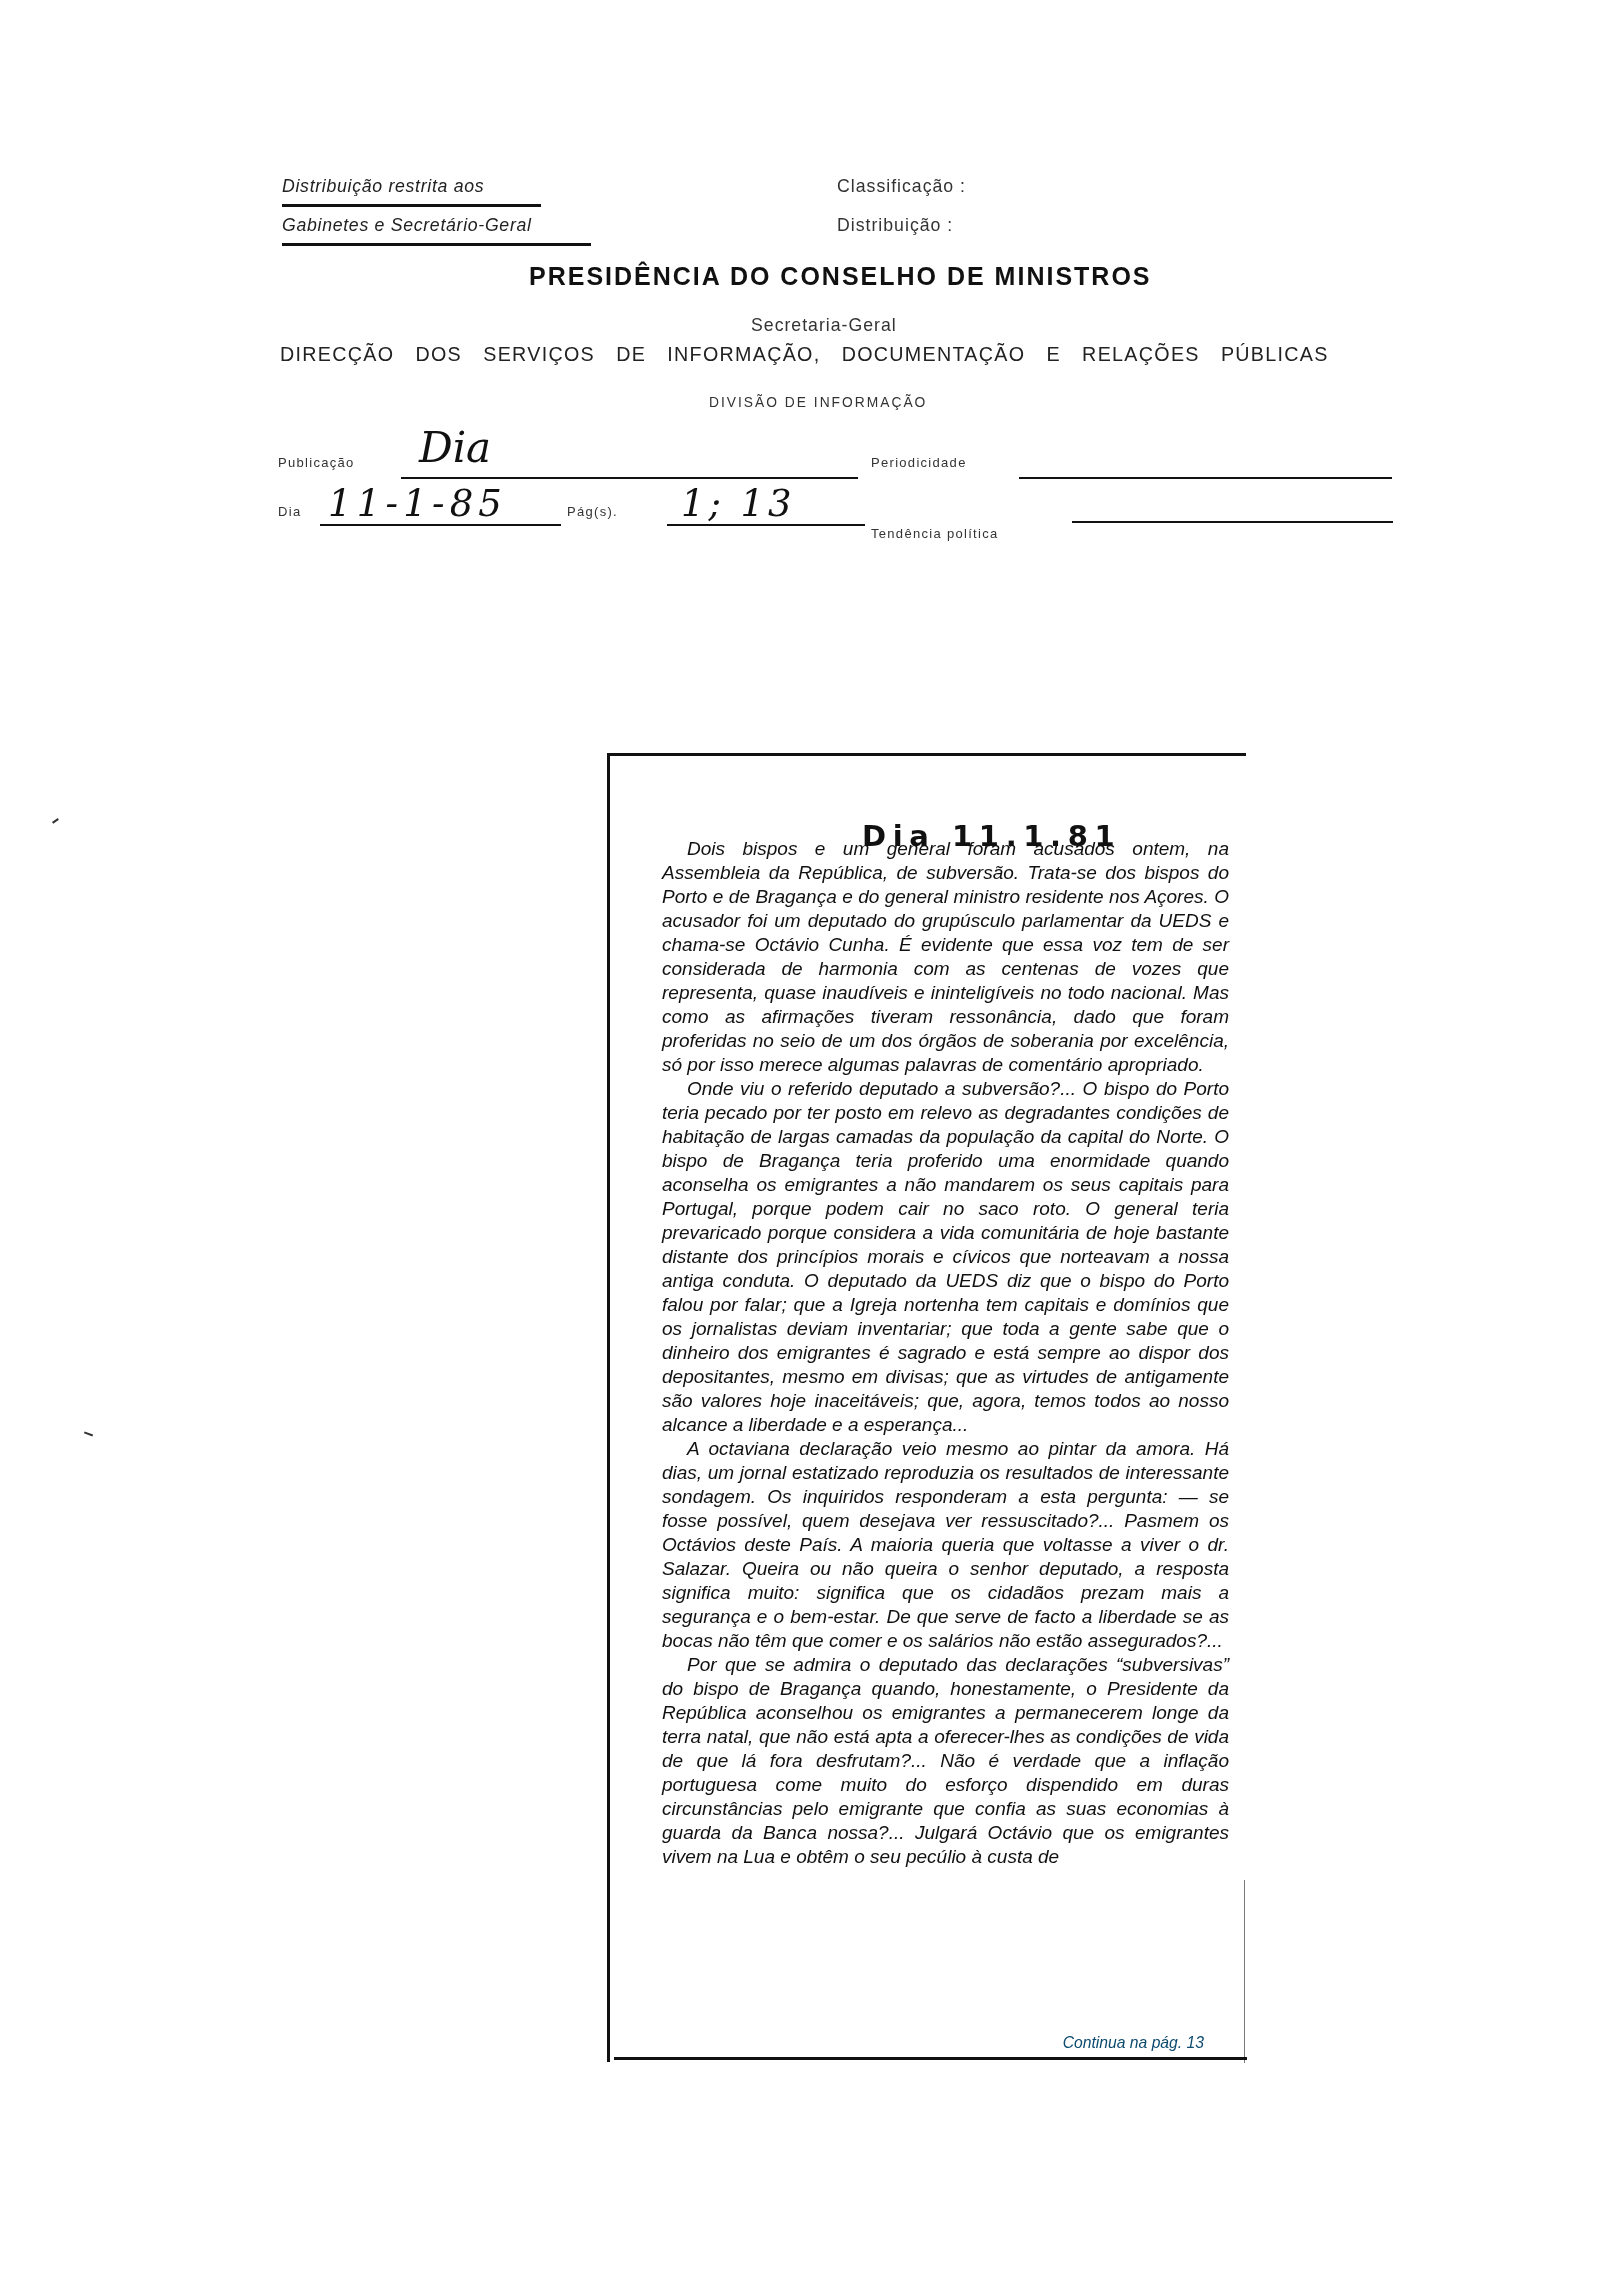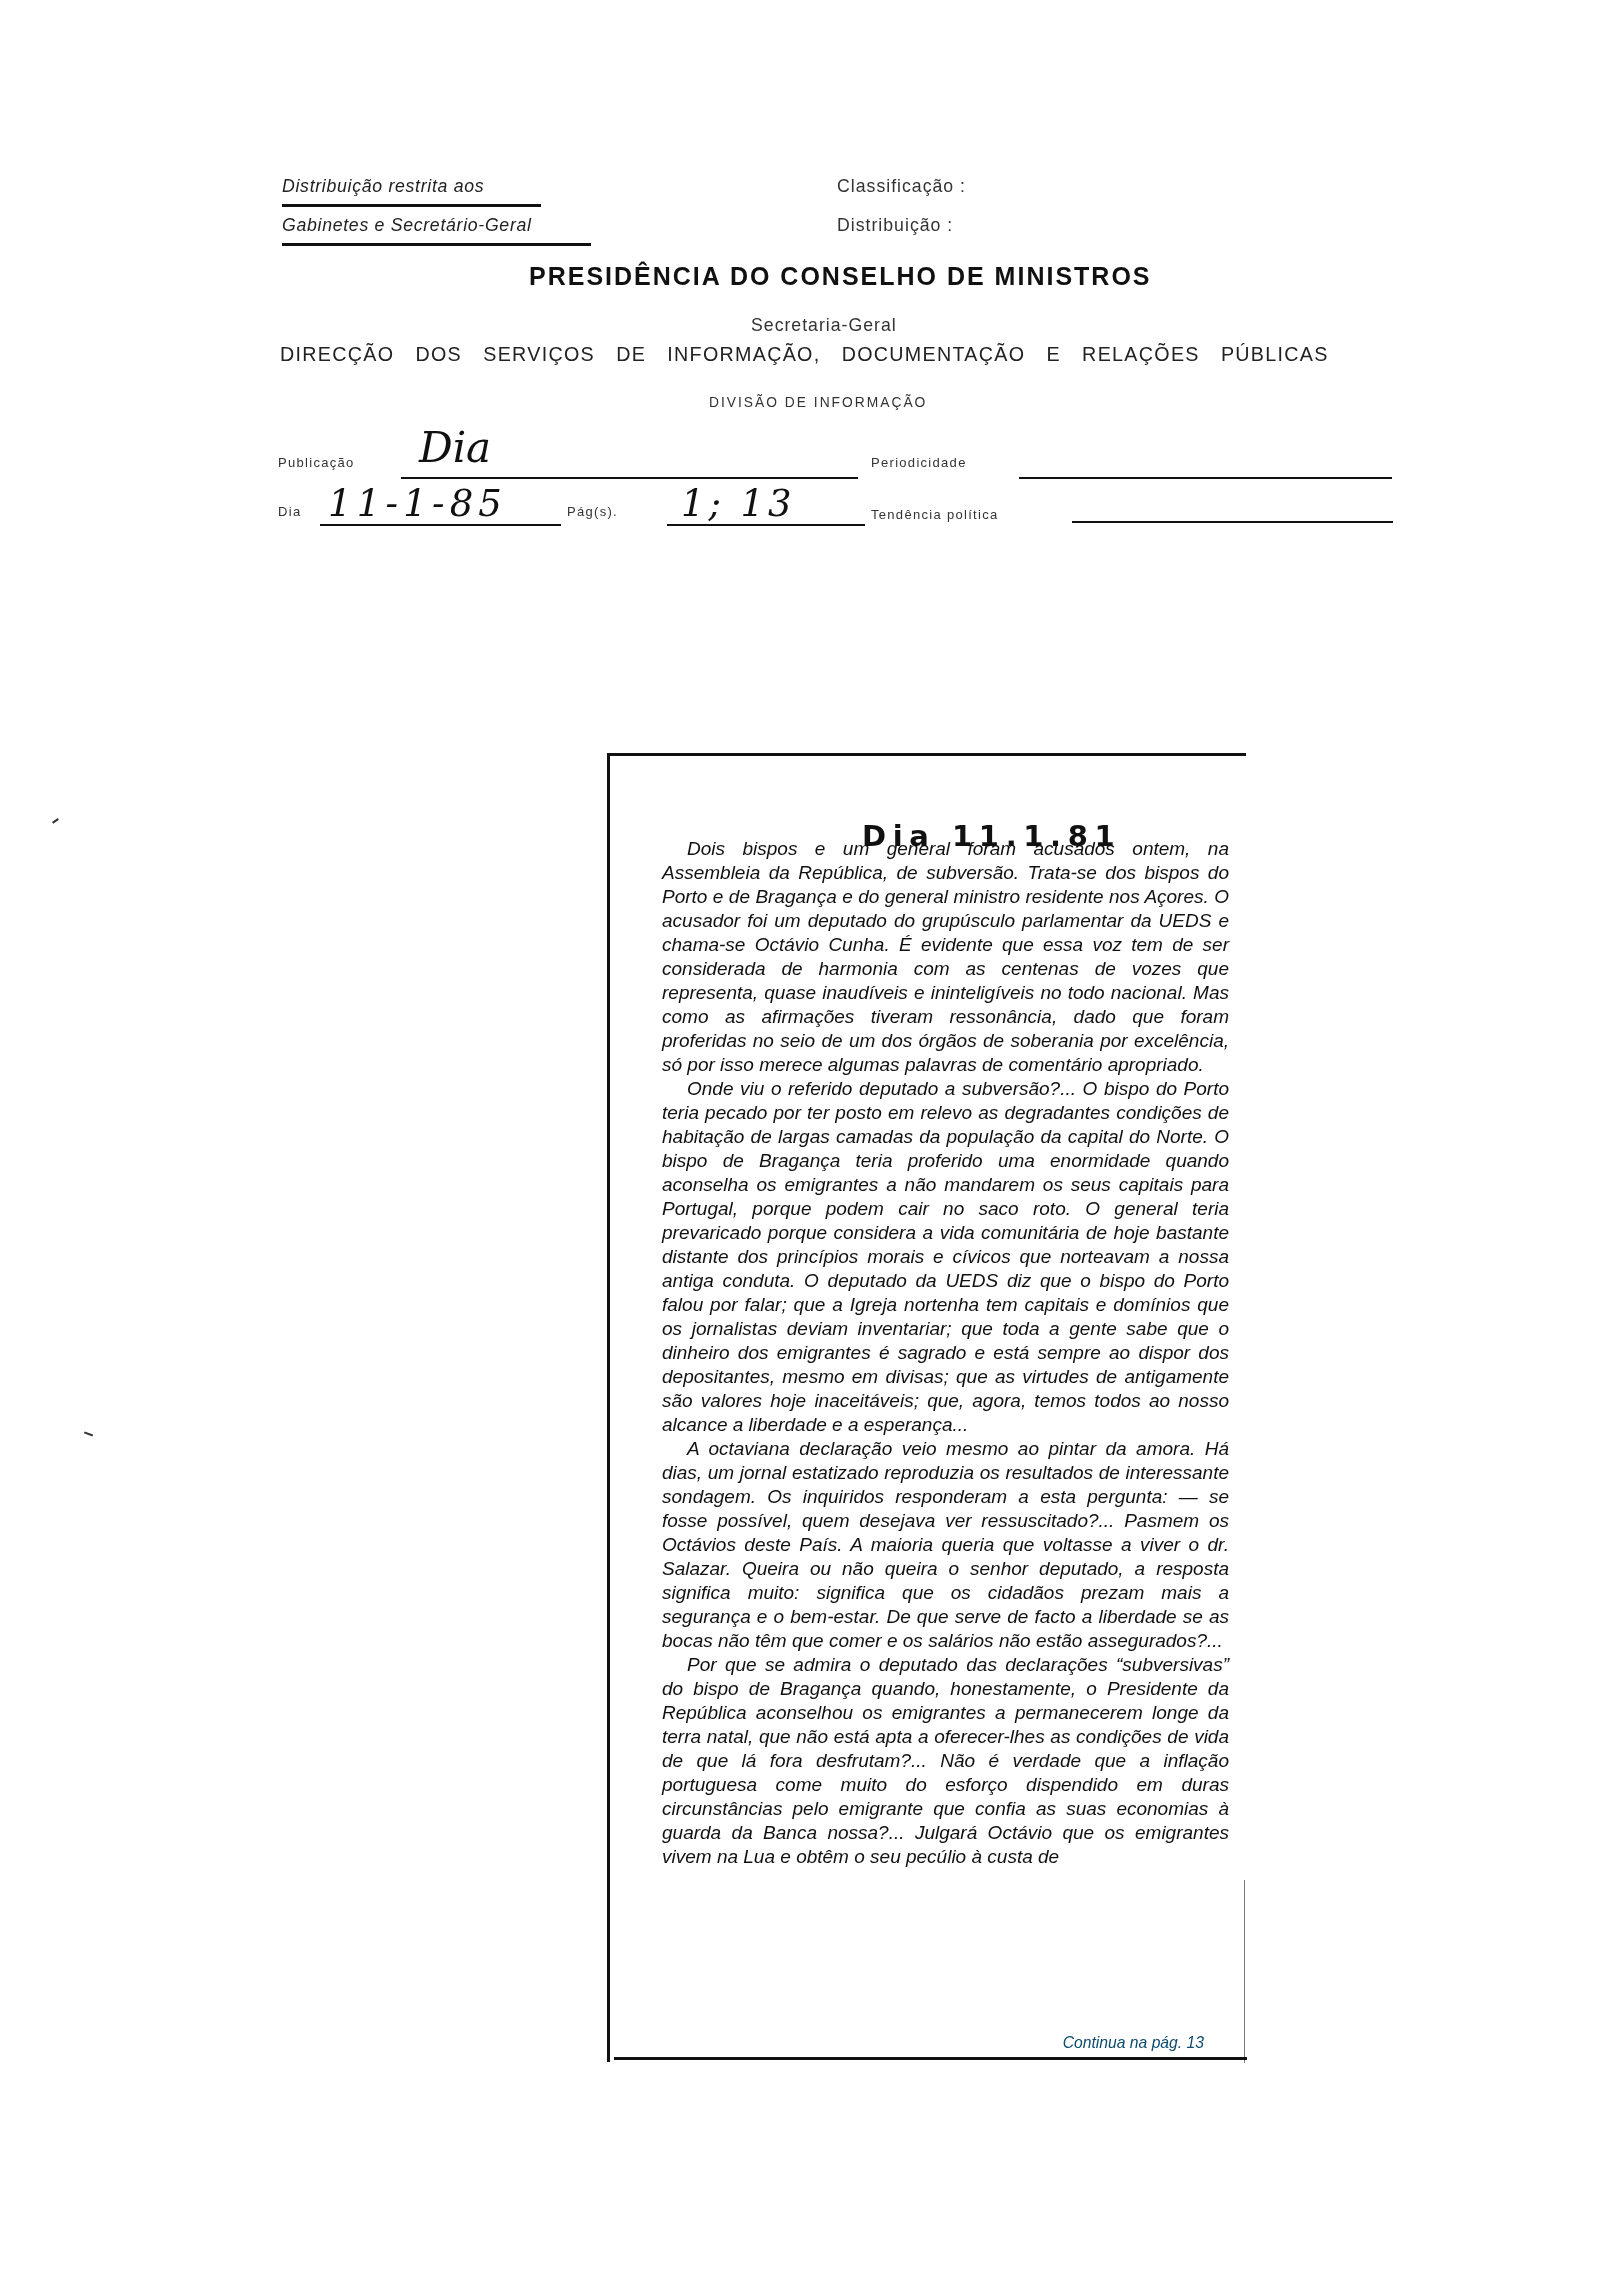--- a/index.html
+++ b/index.html
@@ -53,21 +53,21 @@
 <div class="field-line" style="left:1019px; top:477px; width:373px;"></div>
 
 <div class="abs field-label" style="left:278px; top:504px;">Dia</div>
 <div class="abs hand" style="left:328px; top:482px; font-size:37px; letter-spacing:5.2px;font-style:italic;">11-1-85</div>
 <div class="field-line" style="left:320px; top:524px; width:241px;"></div>
 
 <div class="abs field-label" style="left:567px; top:504px;">Pág(s).</div>
 <div class="abs hand" style="left:681px; top:482px; font-size:37px; letter-spacing:3.9px;">1; 13</div>
 <div class="field-line" style="left:667px; top:524px; width:198px;"></div>
 
-<div class="abs field-label" style="left:871px; top:507px;">Tendência política</div>
+<div class="abs field-label" style="left:871px; top:526px;">Tendência política</div>
 <div class="abs" style="left:1074px; top:504px;"></div>
 <div class="field-line" style="left:1072px; top:521px; width:321px;"></div>
 
 <div class="speck" style="left:52px; top:820px; width:6.6px; height:2px; transform:rotate(-35deg);"></div>
 <div class="speck" style="left:84px; top:1433px; width:9.2px; height:2px; transform:rotate(20deg);"></div>
 
 <div class="article">
   <div class="art-top"></div>
   <div class="art-left"></div>
   <div class="art-right"></div>

